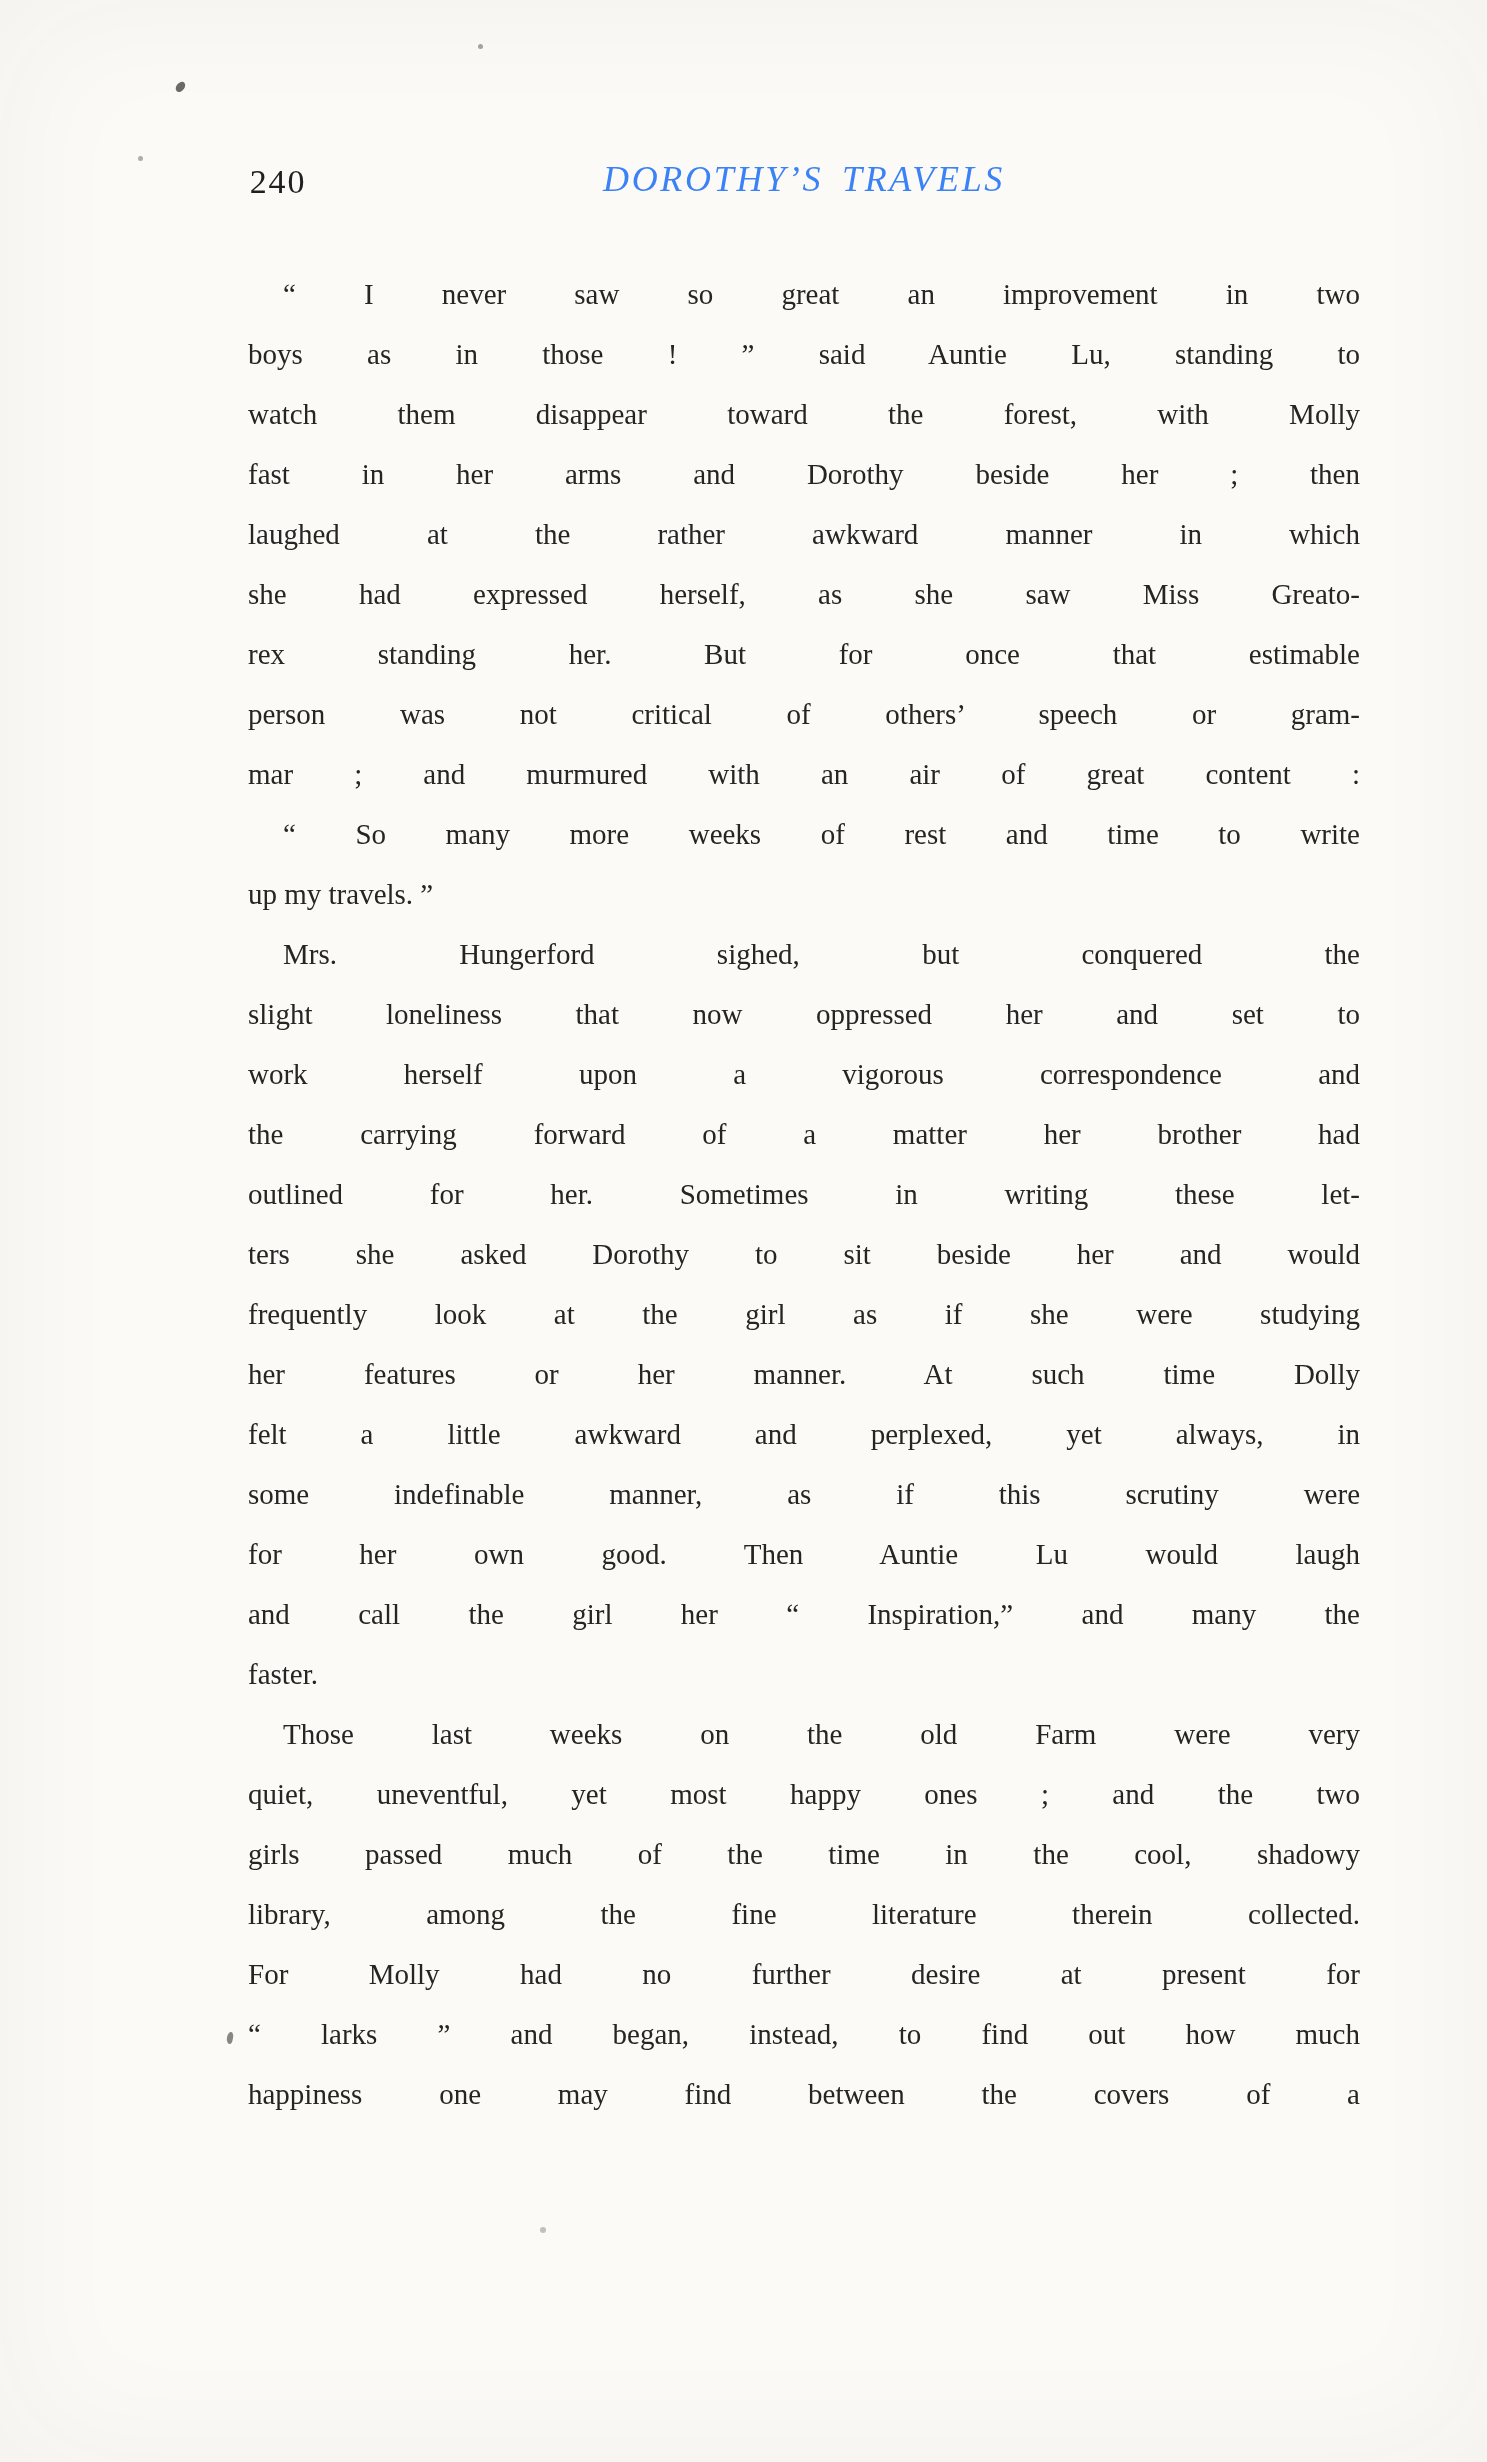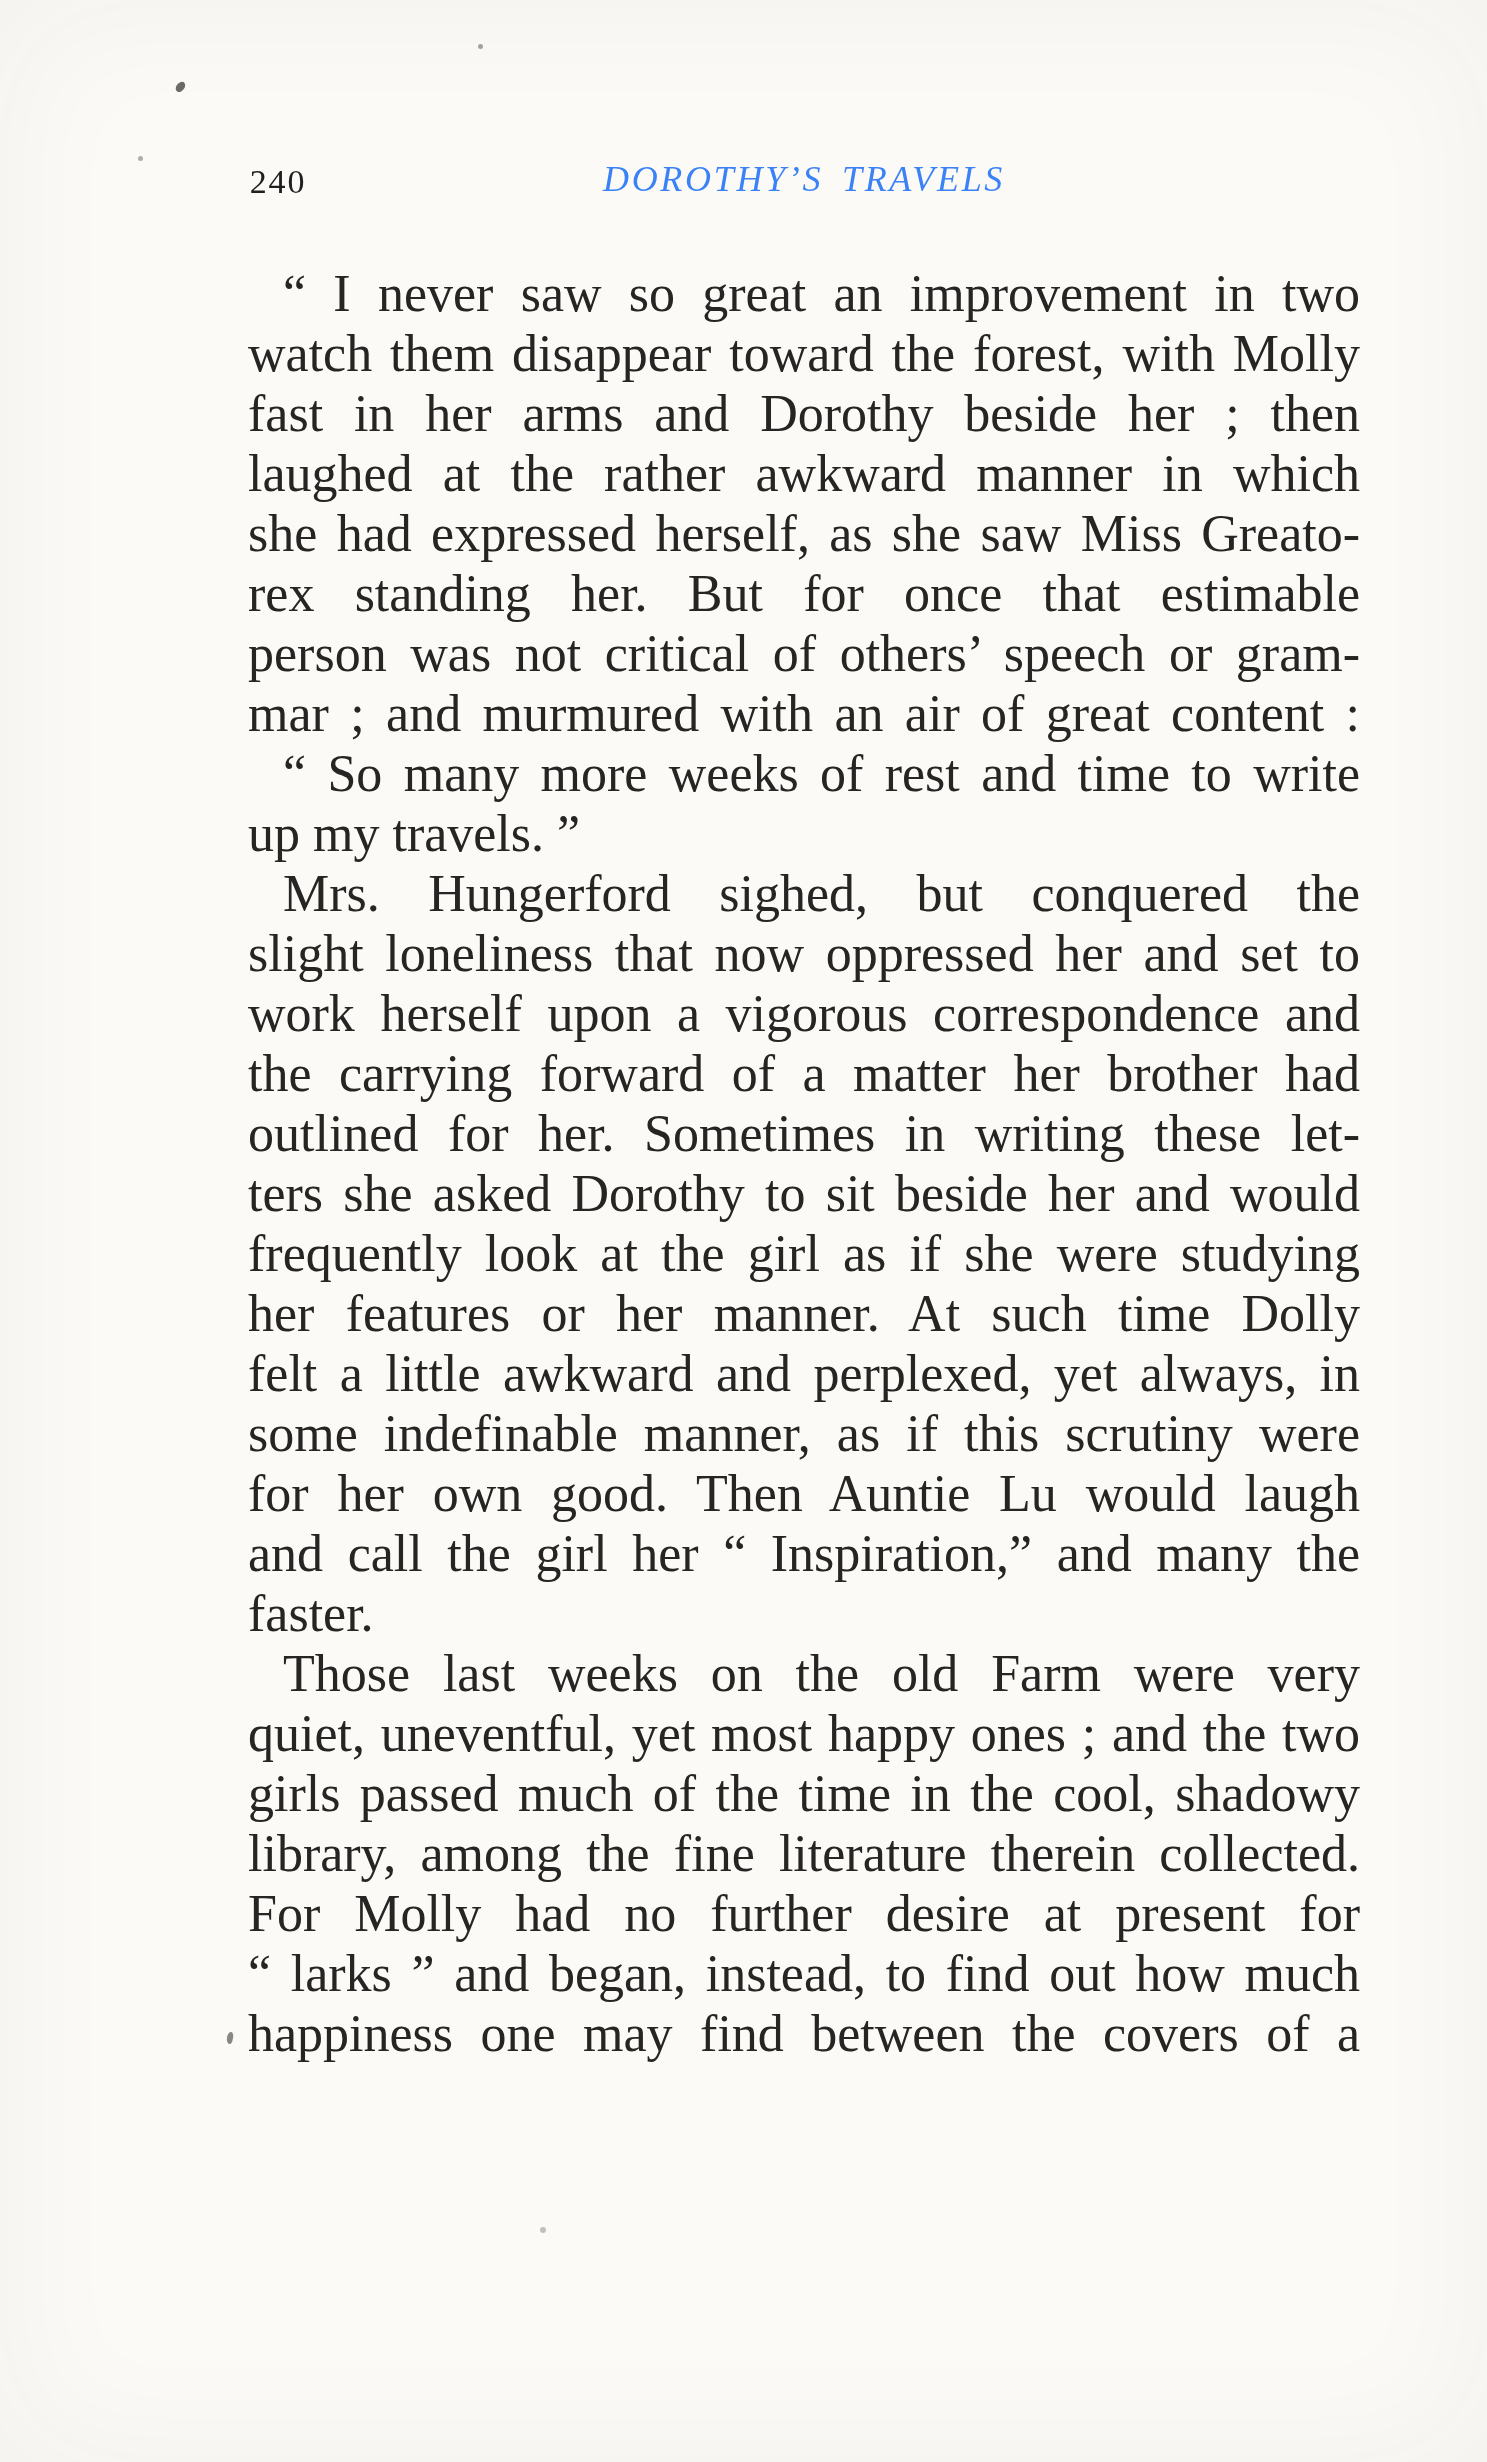--- a/index.html
+++ b/index.html
@@ -43,21 +43,21 @@
     font-style: italic;
     letter-spacing: 2.7px;
     word-spacing: 7px;
     color: #3b82f6;
   }
   .body-text {
     margin-top: 57px;
   }
   .paragraph { margin: 0; }
   .line {
-    font-size: 52px;
+    font-size: 29px;
     line-height: 60px;
     height: 60px;
     text-align: justify;
     text-align-last: justify;
     white-space: nowrap;
     color: #262524;
   }
   .line.first {
     text-indent: 35px;
   }
@@ -89,20 +89,21 @@
 
   <div class="running-header">
     <span class="page-number">240</span>
     <span class="running-title">DOROTHY’S TRAVELS</span>
   </div>
 
   <div class="body-text">
 
     <div class="paragraph">
       <div class="line first">“ I never saw so great an improvement in two</div>
+      <div class="line">boys as in those ! ” said Auntie Lu, standing to</div>
       <div class="line">watch them disappear toward the forest, with Molly</div>
       <div class="line">fast in her arms and Dorothy beside her ; then</div>
       <div class="line">laughed at the rather awkward manner in which</div>
       <div class="line">she had expressed herself, as she saw Miss Greato-</div>
       <div class="line">rex standing her. But for once that estimable</div>
       <div class="line">person was not critical of others’ speech or gram-</div>
       <div class="line">mar ; and murmured with an air of great content :</div>
     </div>
 
     <div class="paragraph">

